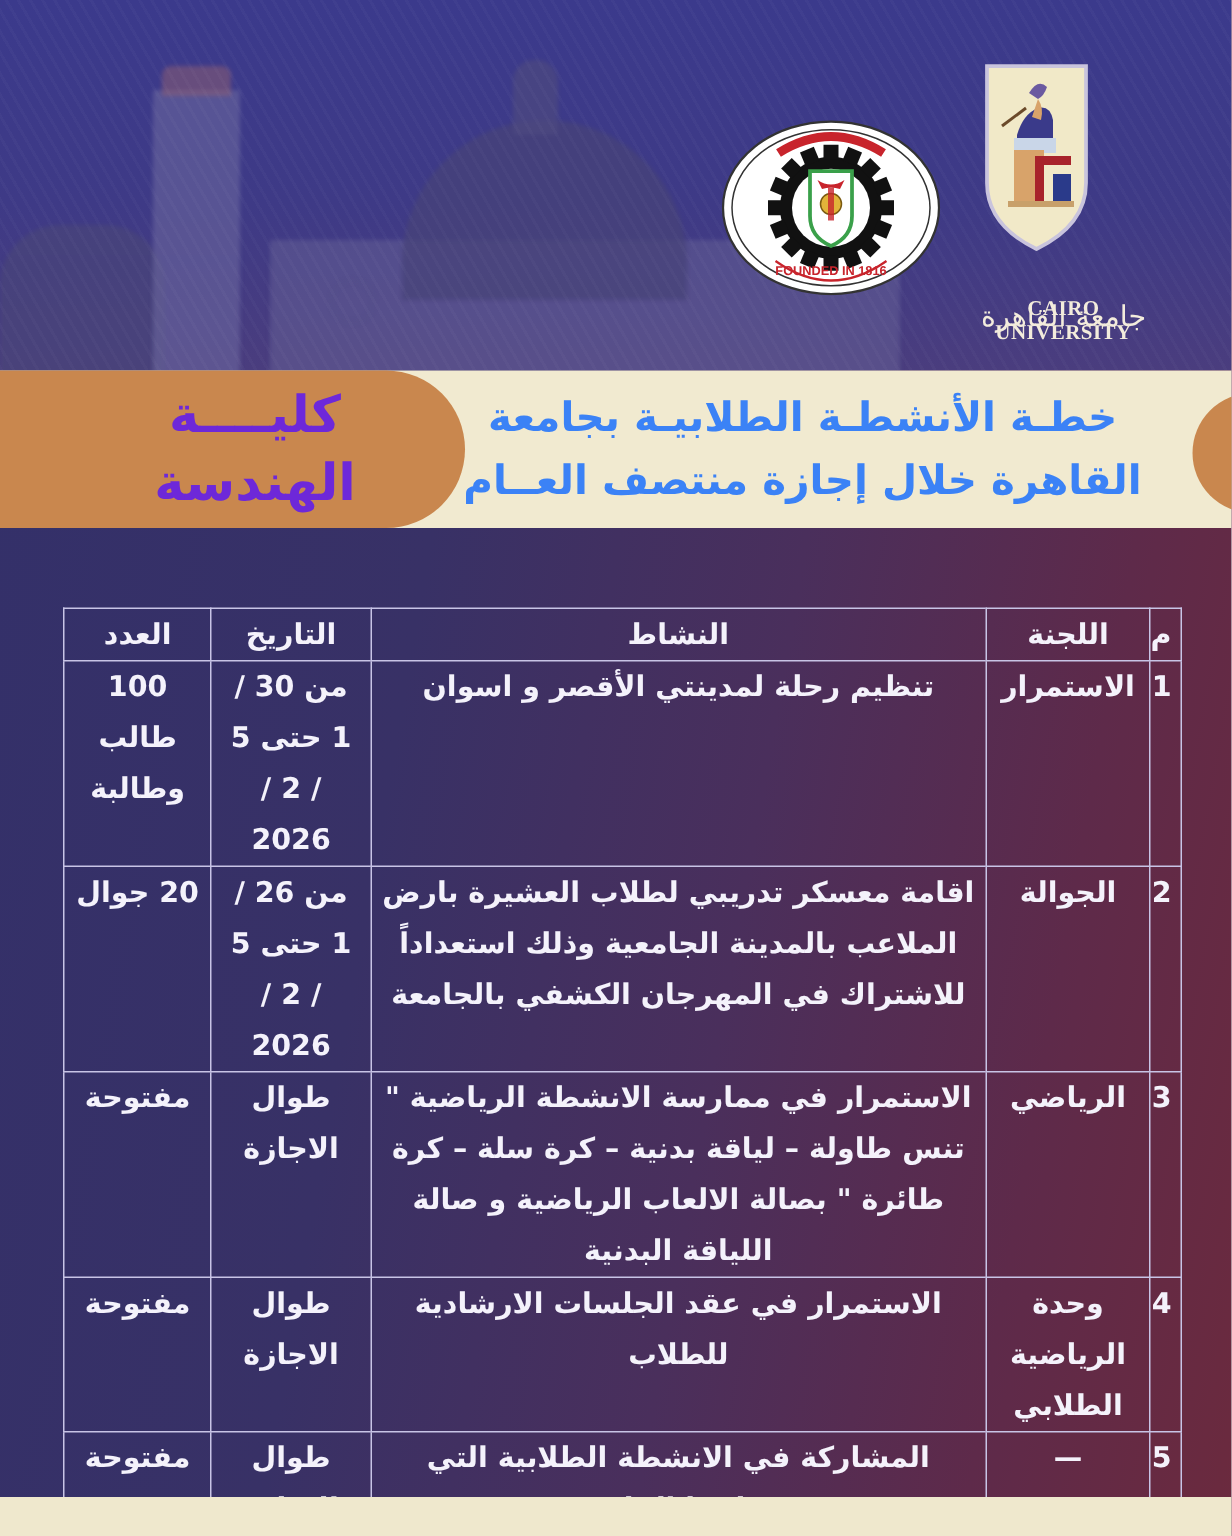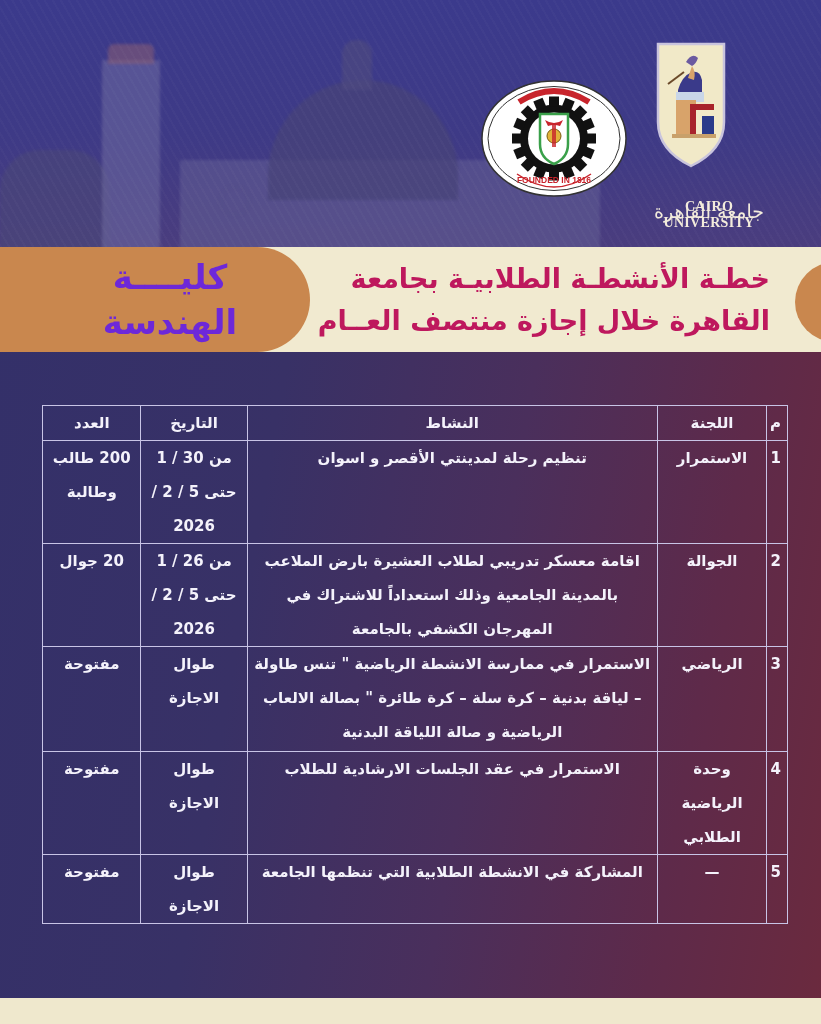--- a/index.html
+++ b/index.html
@@ -20,24 +20,24 @@
   .trees{left:0;top:150px;width:110px;height:100px;background:#4a4778;opacity:.6;border-radius:40px 40px 0 0}
   .eng-logo{position:absolute;left:481px;top:80px;width:146px;height:117px;}
   .cu-logo{position:absolute;left:656px;top:42px;width:70px;height:128px;}
   .cu-ar{position:absolute;left:648px;top:171px;width:122px;text-align:center;color:#f3ecdc;font-family:"DejaVu Serif",serif;font-size:19px;line-height:20px;margin-top:30px;}
   .cu-en{position:absolute;left:648px;top:199px;width:122px;text-align:center;color:#f3ecdc;font-family:"Liberation Serif",serif;font-size:14px;font-weight:bold;letter-spacing:.3px;}
 
   .band{position:absolute;left:0;top:247px;width:821px;height:105px;background:#f1ead0;}
   .pill-left{position:absolute;left:0;top:247px;width:310px;height:105px;background:#c9874e;border-radius:0 53px 53px 0;}
   .pill-right{position:absolute;left:795px;top:262px;width:80px;height:80px;background:#c9874e;border-radius:50%;}
   .faculty{position:absolute;left:70px;top:255px;width:200px;color:#6d28d9;direction:rtl;text-align:center;font-weight:bold;font-size:34px;line-height:45px;}
-  .title{position:absolute;left:300px;top:258px;width:470px;direction:rtl;text-align:right;color:#be185d;font-weight:bold;font-size:27px;line-height:42px;}
+  .title{position:absolute;left:300px;top:258px;width:470px;direction:rtl;text-align:center;color:#3b82f6;font-weight:bold;font-size:27px;line-height:42px;}
 
   table{position:absolute;left:42px;top:405px;width:746px;border-collapse:collapse;direction:rtl;table-layout:fixed;}
-  td,th{border:1.5px solid #c8c4e6;color:#f4f2fb;font-size:15px;font-weight:bold;vertical-align:top;text-align:center;line-height:34px;padding:0 6px;}
+  td,th{border:1.5px solid #c8c4e6;color:#f4f2fb;font-size:19px;font-weight:bold;vertical-align:top;text-align:center;line-height:34px;padding:0 6px;}
   th{font-weight:bold;height:34px;vertical-align:middle;}
   td.act{text-align:center;}
   .c-m{width:19px;} .c-com{width:100px;} .c-act{width:375px;} .c-date{width:97px;} .c-cnt{width:90px;}
 
   .footer{position:absolute;left:0;top:998px;width:821px;height:26px;background:#efe8cd;}
 </style>
 </head>
 <body>
 
 <div class="hero">
@@ -129,21 +129,21 @@
       <th>التاريخ</th>
       <th>العدد</th>
     </tr>
   </thead>
   <tbody>
     <tr style="height:103px">
       <td>1</td>
       <td>الاستمرار</td>
       <td class="act">تنظيم رحلة لمدينتي الأقصر و اسوان</td>
       <td>من 30 / 1 حتى 5 / 2 / 2026</td>
-      <td>200 طالب وطالبة</td>
+      <td>100 طالب وطالبة</td>
     </tr>
     <tr style="height:103px">
       <td>2</td>
       <td>الجوالة</td>
       <td class="act">اقامة معسكر تدريبي لطلاب العشيرة بارض الملاعب بالمدينة الجامعية وذلك استعداداً للاشتراك في المهرجان الكشفي بالجامعة</td>
       <td>من 26 / 1 حتى 5 / 2 / 2026</td>
       <td>20 جوال</td>
     </tr>
     <tr style="height:105px">
       <td>3</td>

